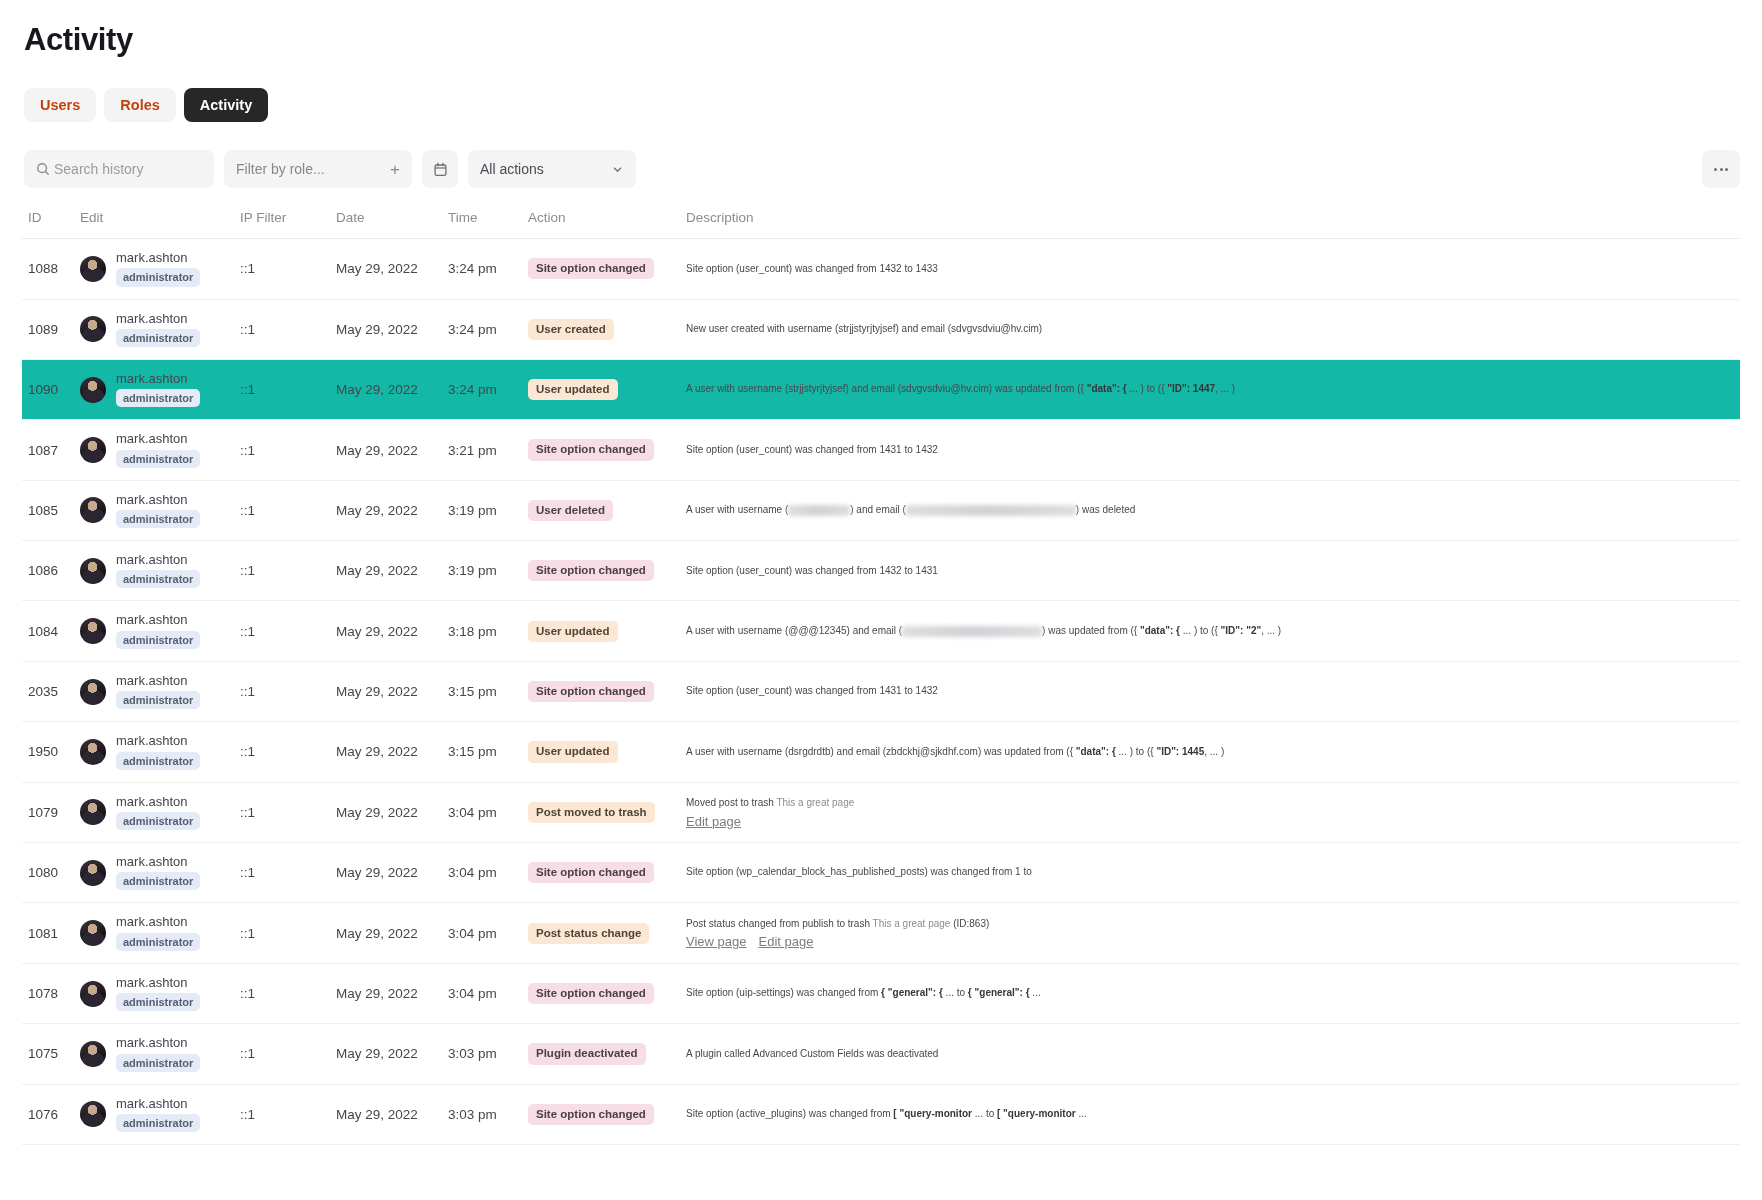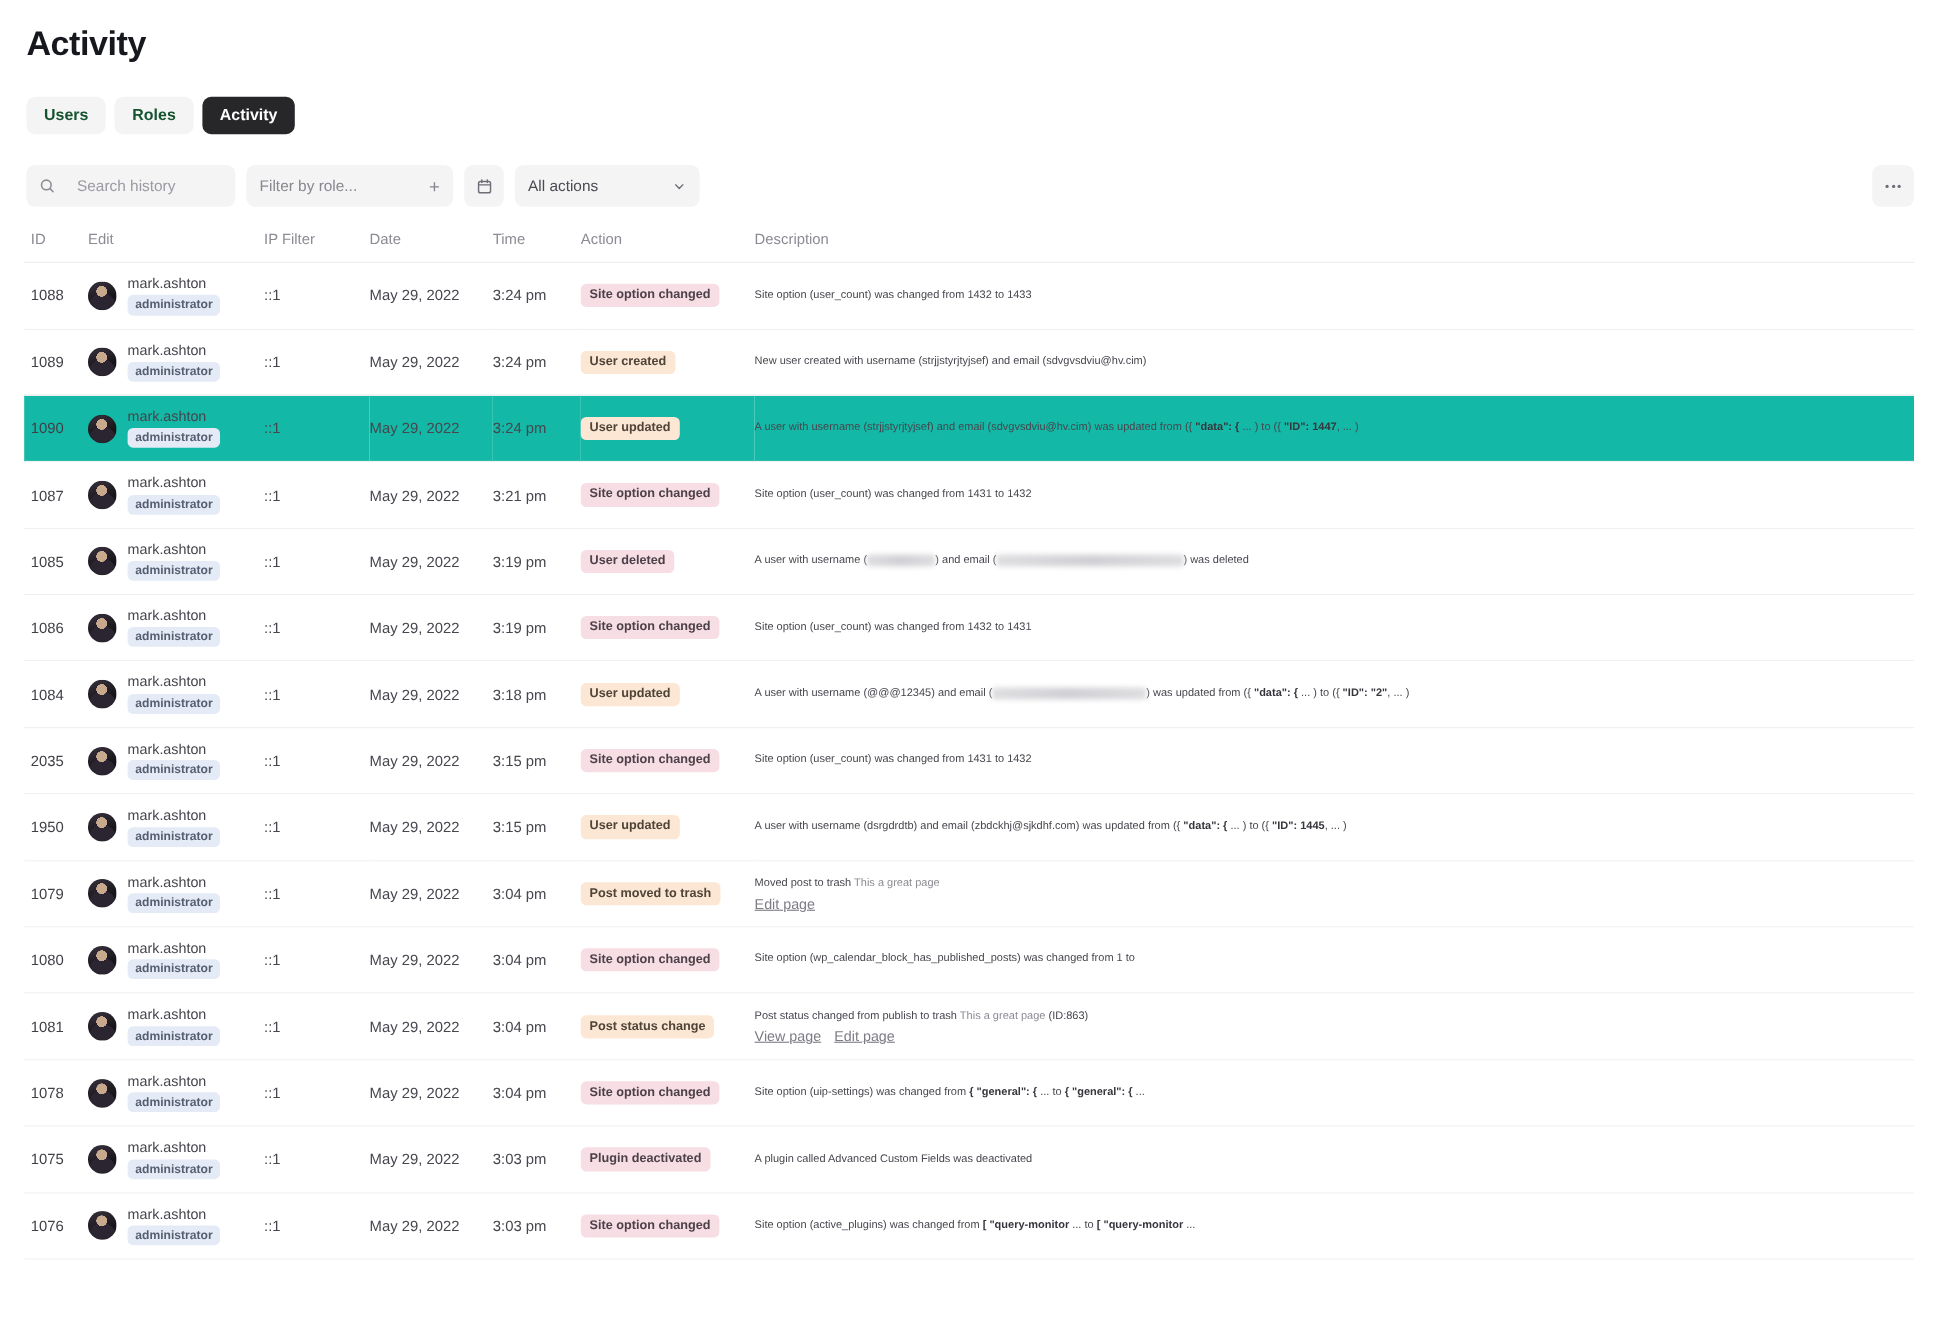--- a/index.html
+++ b/index.html
@@ -27,21 +27,21 @@
   .tabs { display: flex; gap: 8px; margin: 0 0 28px 2px; }
   .tab {
     border: none;
     border-radius: 8px;
     padding: 10px 16px;
     font-size: 14.5px;
     font-family: "Liberation Sans", sans-serif;
     font-weight: 600;
     cursor: pointer;
     background: #f4f4f5;
-    color: #14532d;
+    color: #c2410c;
     line-height: 1;
   }
   .tab.active { background: #27272a; color: #ffffff; }
 
   
   .toolbar {
     display: flex;
     align-items: center;
     gap: 10px;
     margin: 0 0 22px 2px;
@@ -52,21 +52,21 @@
     border: none;
     border-radius: 8px;
     height: 38px;
     display: flex;
     align-items: center;
     font-size: 14px;
     color: #6e6e76;
     font-family: "Liberation Sans", sans-serif;
     gap: 44px;
   }
-  .search-box { width: 190px; padding: 0 12px; gap: 20px; }
+  .search-box { width: 190px; padding: 0 12px; gap: 4px; }
   .search-box .ph { color: #9a9aa2; font-size: 14px; }
   .role-box { width: 188px; padding: 0 12px; justify-content: space-between; cursor: pointer; }
   .role-box .ph { color: #87878f; font-size: 14px; }
   .role-box .plus { color: #87878f; font-size: 17px; line-height: 1; }
   .cal-box { width: 36px; justify-content: center; cursor: pointer; }
   .actions-box { width: 168px; padding: 0 12px; justify-content: space-between; cursor: pointer; }
   .actions-box .val { color: #4a4a52; font-size: 14px; }
   .more-btn {
     position: absolute; right: 0; top: 0;
     width: 38px; height: 38px;

